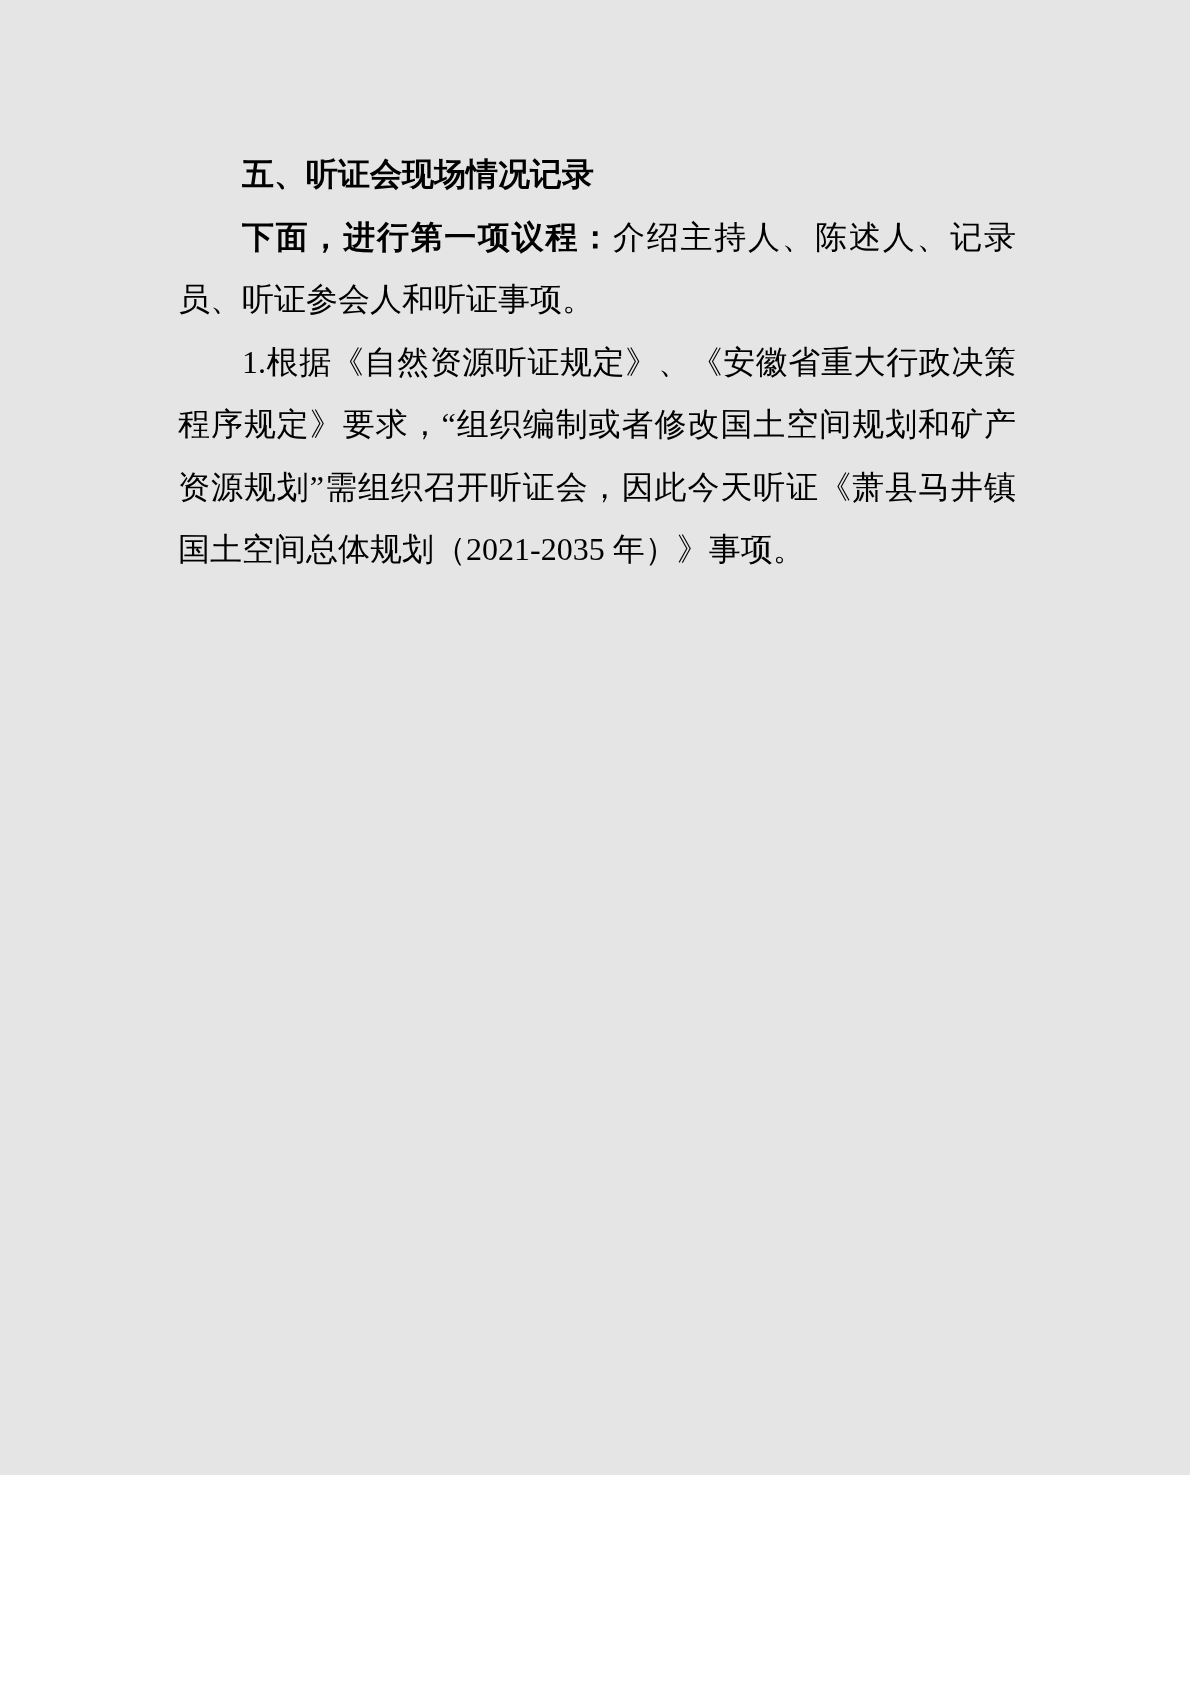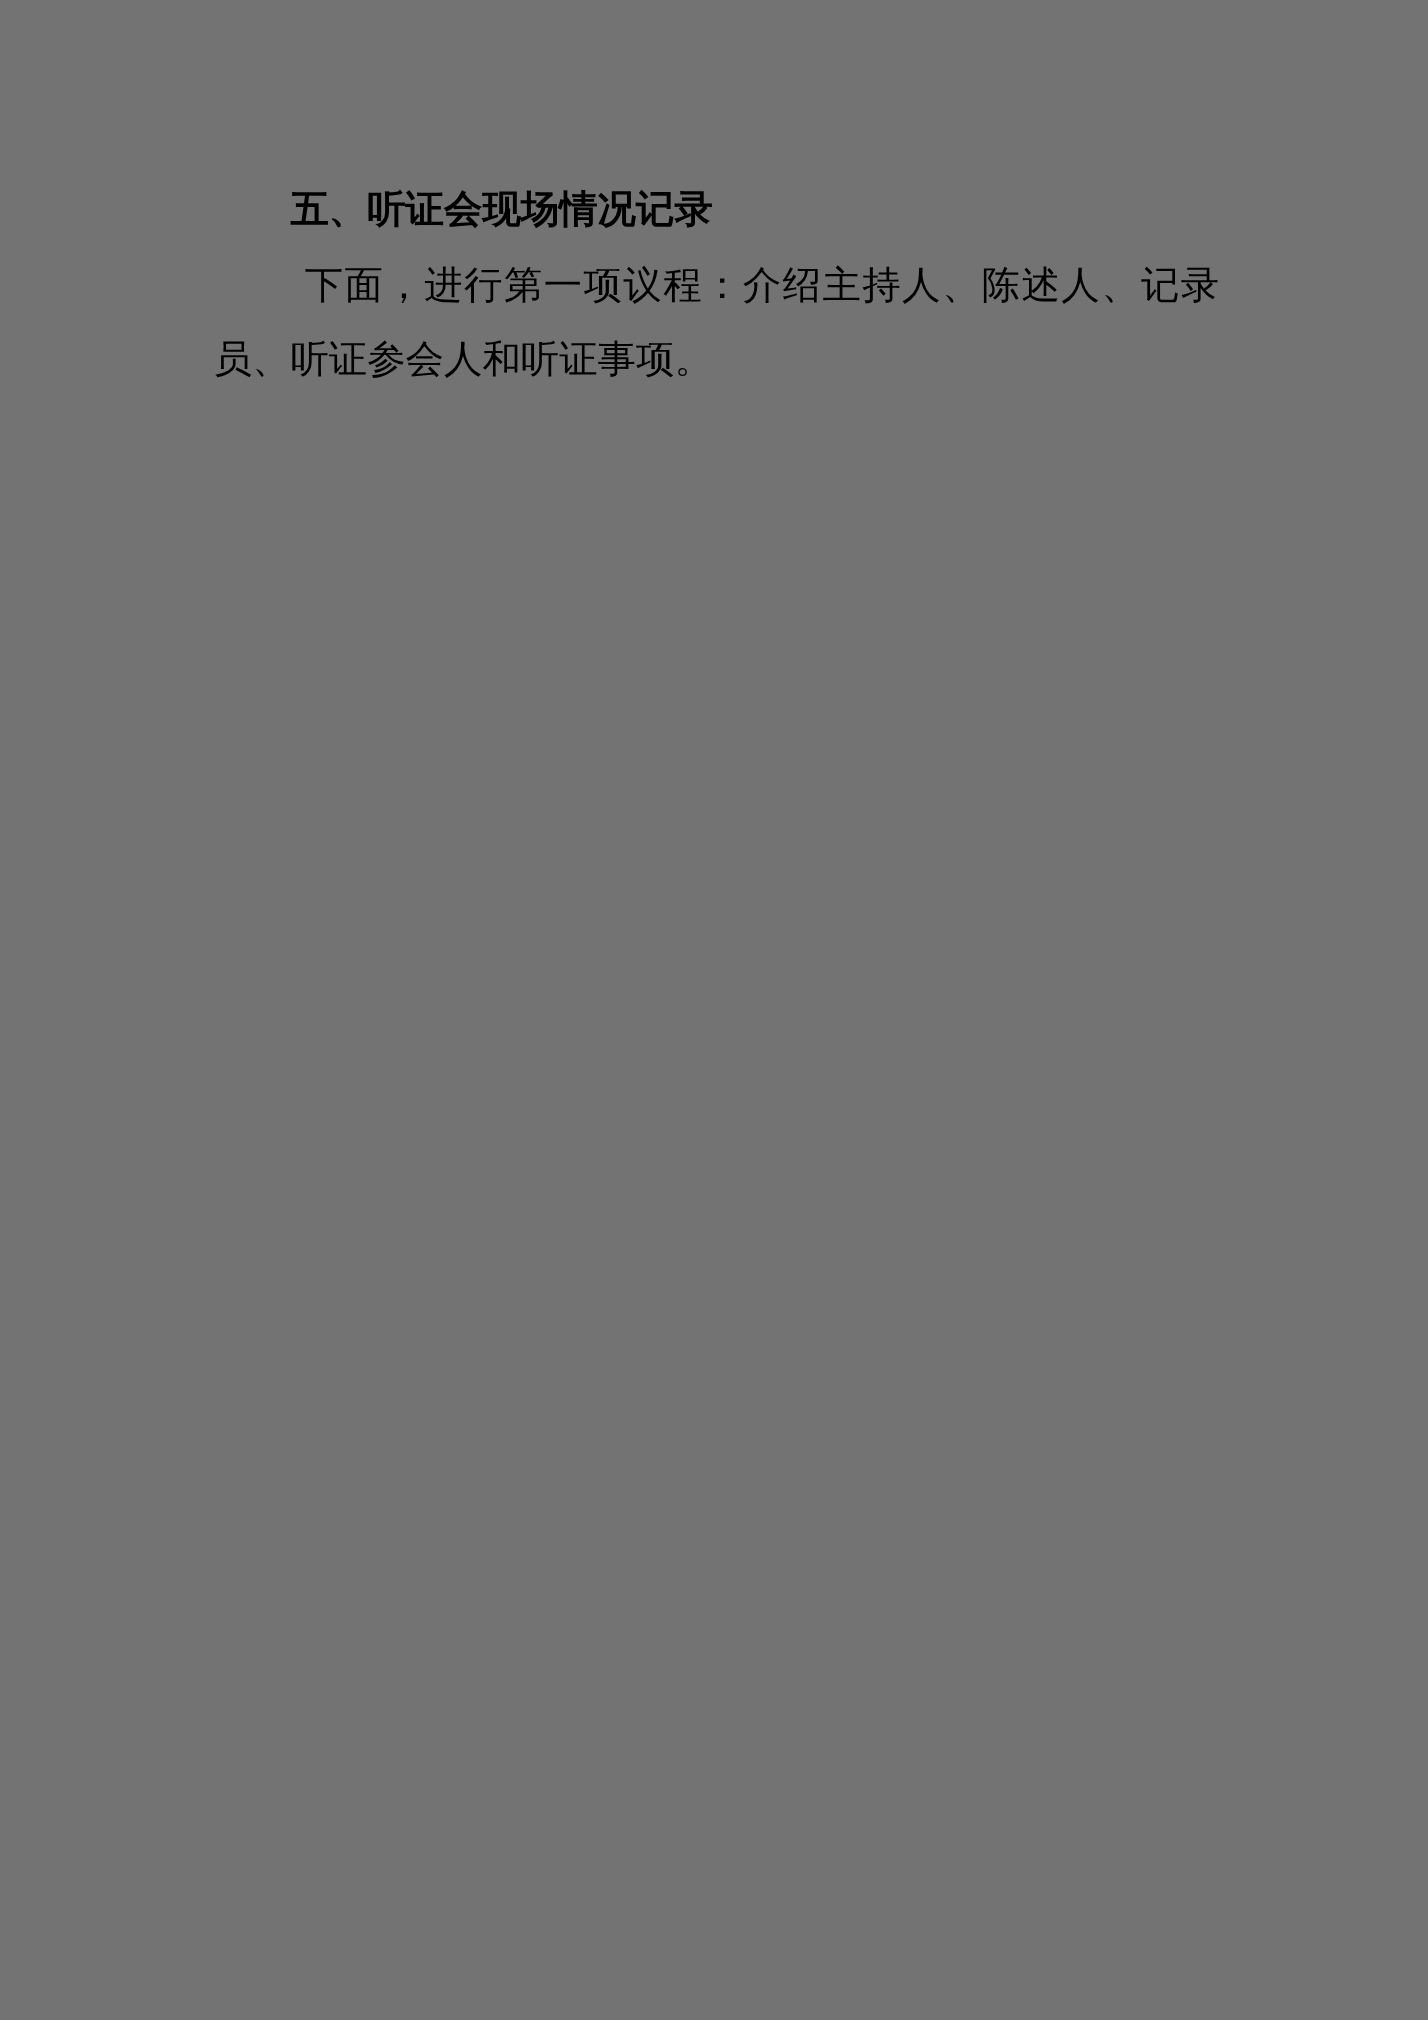--- a/index.html
+++ b/index.html
@@ -3,45 +3,45 @@
 <meta charset="utf-8">
 <style>
   html, body {
     margin: 0;
     padding: 0;
     background: #ffffff;
   }
   .page {
     position: relative;
     width: 1190px;
-    height: 1683px;
+    height: 1475px;
     box-sizing: border-box;
-    background: #737373;
+    background: #e5e5e5;
     padding: 143px 174px 0 178px;
     font-family: "Liberation Serif", "DejaVu Serif", serif;
     font-size: 32px;
     line-height: 62.5px;
     color: #000000;
     overflow: hidden;
   }
   .para {
     margin: 0;
     text-indent: 2em;
     text-align: justify;
     text-justify: inter-character;
   }
   .heading {
     font-weight: bold;
   }
   .run.bold {
-    font-weight: normal;
-    margin-left: 12px;
+    font-weight: bold;
   }
 </style>
 </head>
 <body>
 
 <div class="page">
   <p class="para heading">五、听证会现场情况记录</p>
   <div id="doc-body">
       <p class="para"><span class="run bold">下面，进行第一项议程：</span><span class="run">介绍主持人、陈述人、记录员、听证参会人和听证事项。</span></p>
+      <p class="para"><span class="run">1.根据《自然资源听证规定》、《安徽省重大行政决策程序规定》要求，“组织编制或者修改国土空间规划和矿产资源规划”需组织召开听证会，因此今天听证《萧县马井镇国土空间总体规划（2021-2035 年）》事项。</span></p>
     </div>
 </div>
 
 </body></html>

